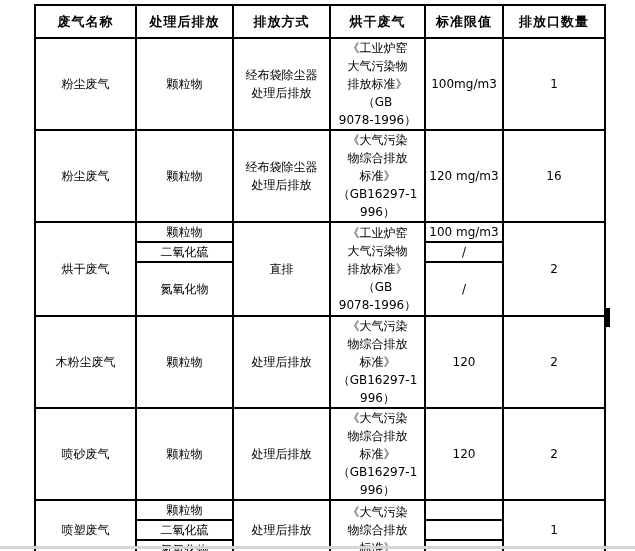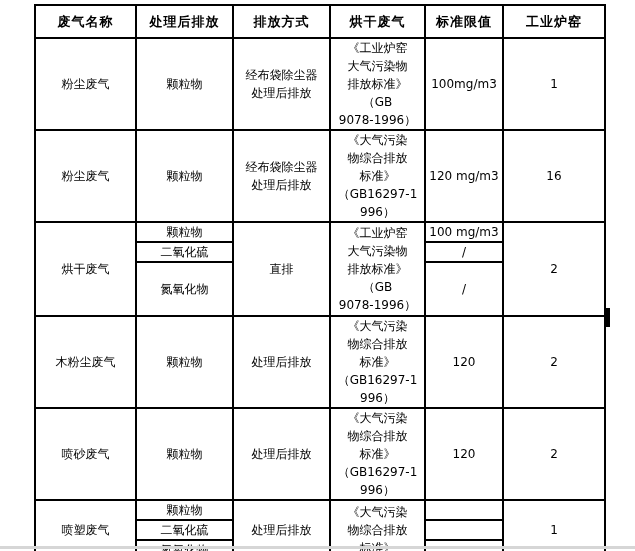--- a/index.html
+++ b/index.html
@@ -83,21 +83,21 @@
       <col style="width:102px">
     </colgroup>
 
     <tbody>
         <tr class="h33">
       <th>废气名称</th>
       <th>处理后排放</th>
       <th>排放方式</th>
       <th>烘干废气</th>
       <th>标准限值</th>
-      <th>工业炉窑</th>
+      <th>排放口数量</th>
     </tr>
 
     <tr class="h91">
       <td>粉尘废气</td>
       <td>颗粒物</td>
       <td>经布袋除尘器
 处理后排放</td>
       <td>《工业炉窑
 大气污染物
 排放标准》

